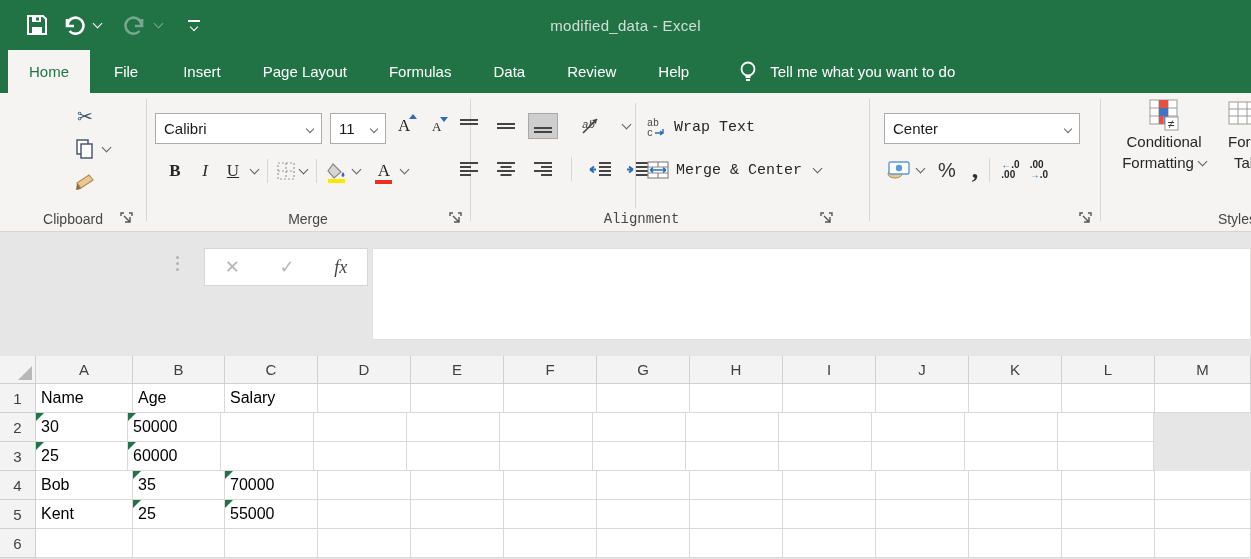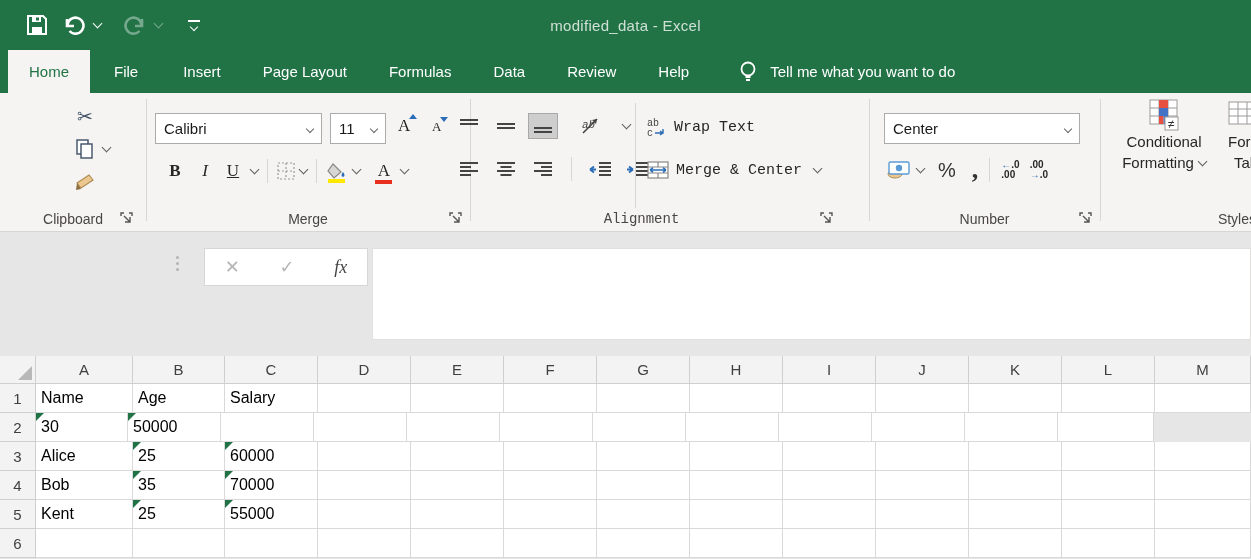--- a/index.html
+++ b/index.html
@@ -381,21 +381,20 @@
         <span style="width:1px; height:24px; background:#d8d6d4; margin:0 11px;"></span>
         <span class="numtiny">
           <span><i class="blue" style="font-style:normal;">←</i>.0</span>
             <span>.00</span>
         </span>
         <span class="numtiny" style="margin-left:10px;">
           <span>.00</span>
             <span><i class="blue" style="font-style:normal;">→</i>.0</span>
         </span>
       </div>
-      <div class="grplabel">Number</div>
       <span class="launcher">
         <svg width="13" height="13" viewBox="0 0 13 13">
             <g stroke="#555" stroke-width="1.4" fill="none">
               <path d="M1 4 V1 h3 M9 1 h3 v3"></path>
               <path d="M4 4 l6 6 M10 5 v5 h-5"></path>
             </g>
           </svg>
       </span>
     </div>
 
@@ -497,21 +496,20 @@
           <div class="gcell" style="width: 93px; height: 29px;"></div>
           <div class="gcell" style="width: 93px; height: 29px;"></div>
           <div class="gcell" style="width: 93px; height: 29px;"></div>
           <div class="gcell" style="width: 93px; height: 29px;"></div>
           <div class="gcell" style="width: 93px; height: 29px;"></div>
           <div class="gcell" style="width: 93px; height: 29px;"></div>
           <div class="gcell" style="width: 96px; height: 29px;"></div>
         </div>
         <div class="grow">
           <div class="gcell ghead" style="width: 36px; height: 29px;">3</div>
-          <div class="gcell" style="width: 97px; height: 29px;">Alice</div>
           <div class="gcell" style="width: 92px; height: 29px;">25<span class="gtri"></span></div>
           <div class="gcell" style="width: 93px; height: 29px;">60000<span class="gtri"></span></div>
           <div class="gcell" style="width: 93px; height: 29px;"></div>
           <div class="gcell" style="width: 93px; height: 29px;"></div>
           <div class="gcell" style="width: 93px; height: 29px;"></div>
           <div class="gcell" style="width: 93px; height: 29px;"></div>
           <div class="gcell" style="width: 93px; height: 29px;"></div>
           <div class="gcell" style="width: 93px; height: 29px;"></div>
           <div class="gcell" style="width: 93px; height: 29px;"></div>
           <div class="gcell" style="width: 93px; height: 29px;"></div>

